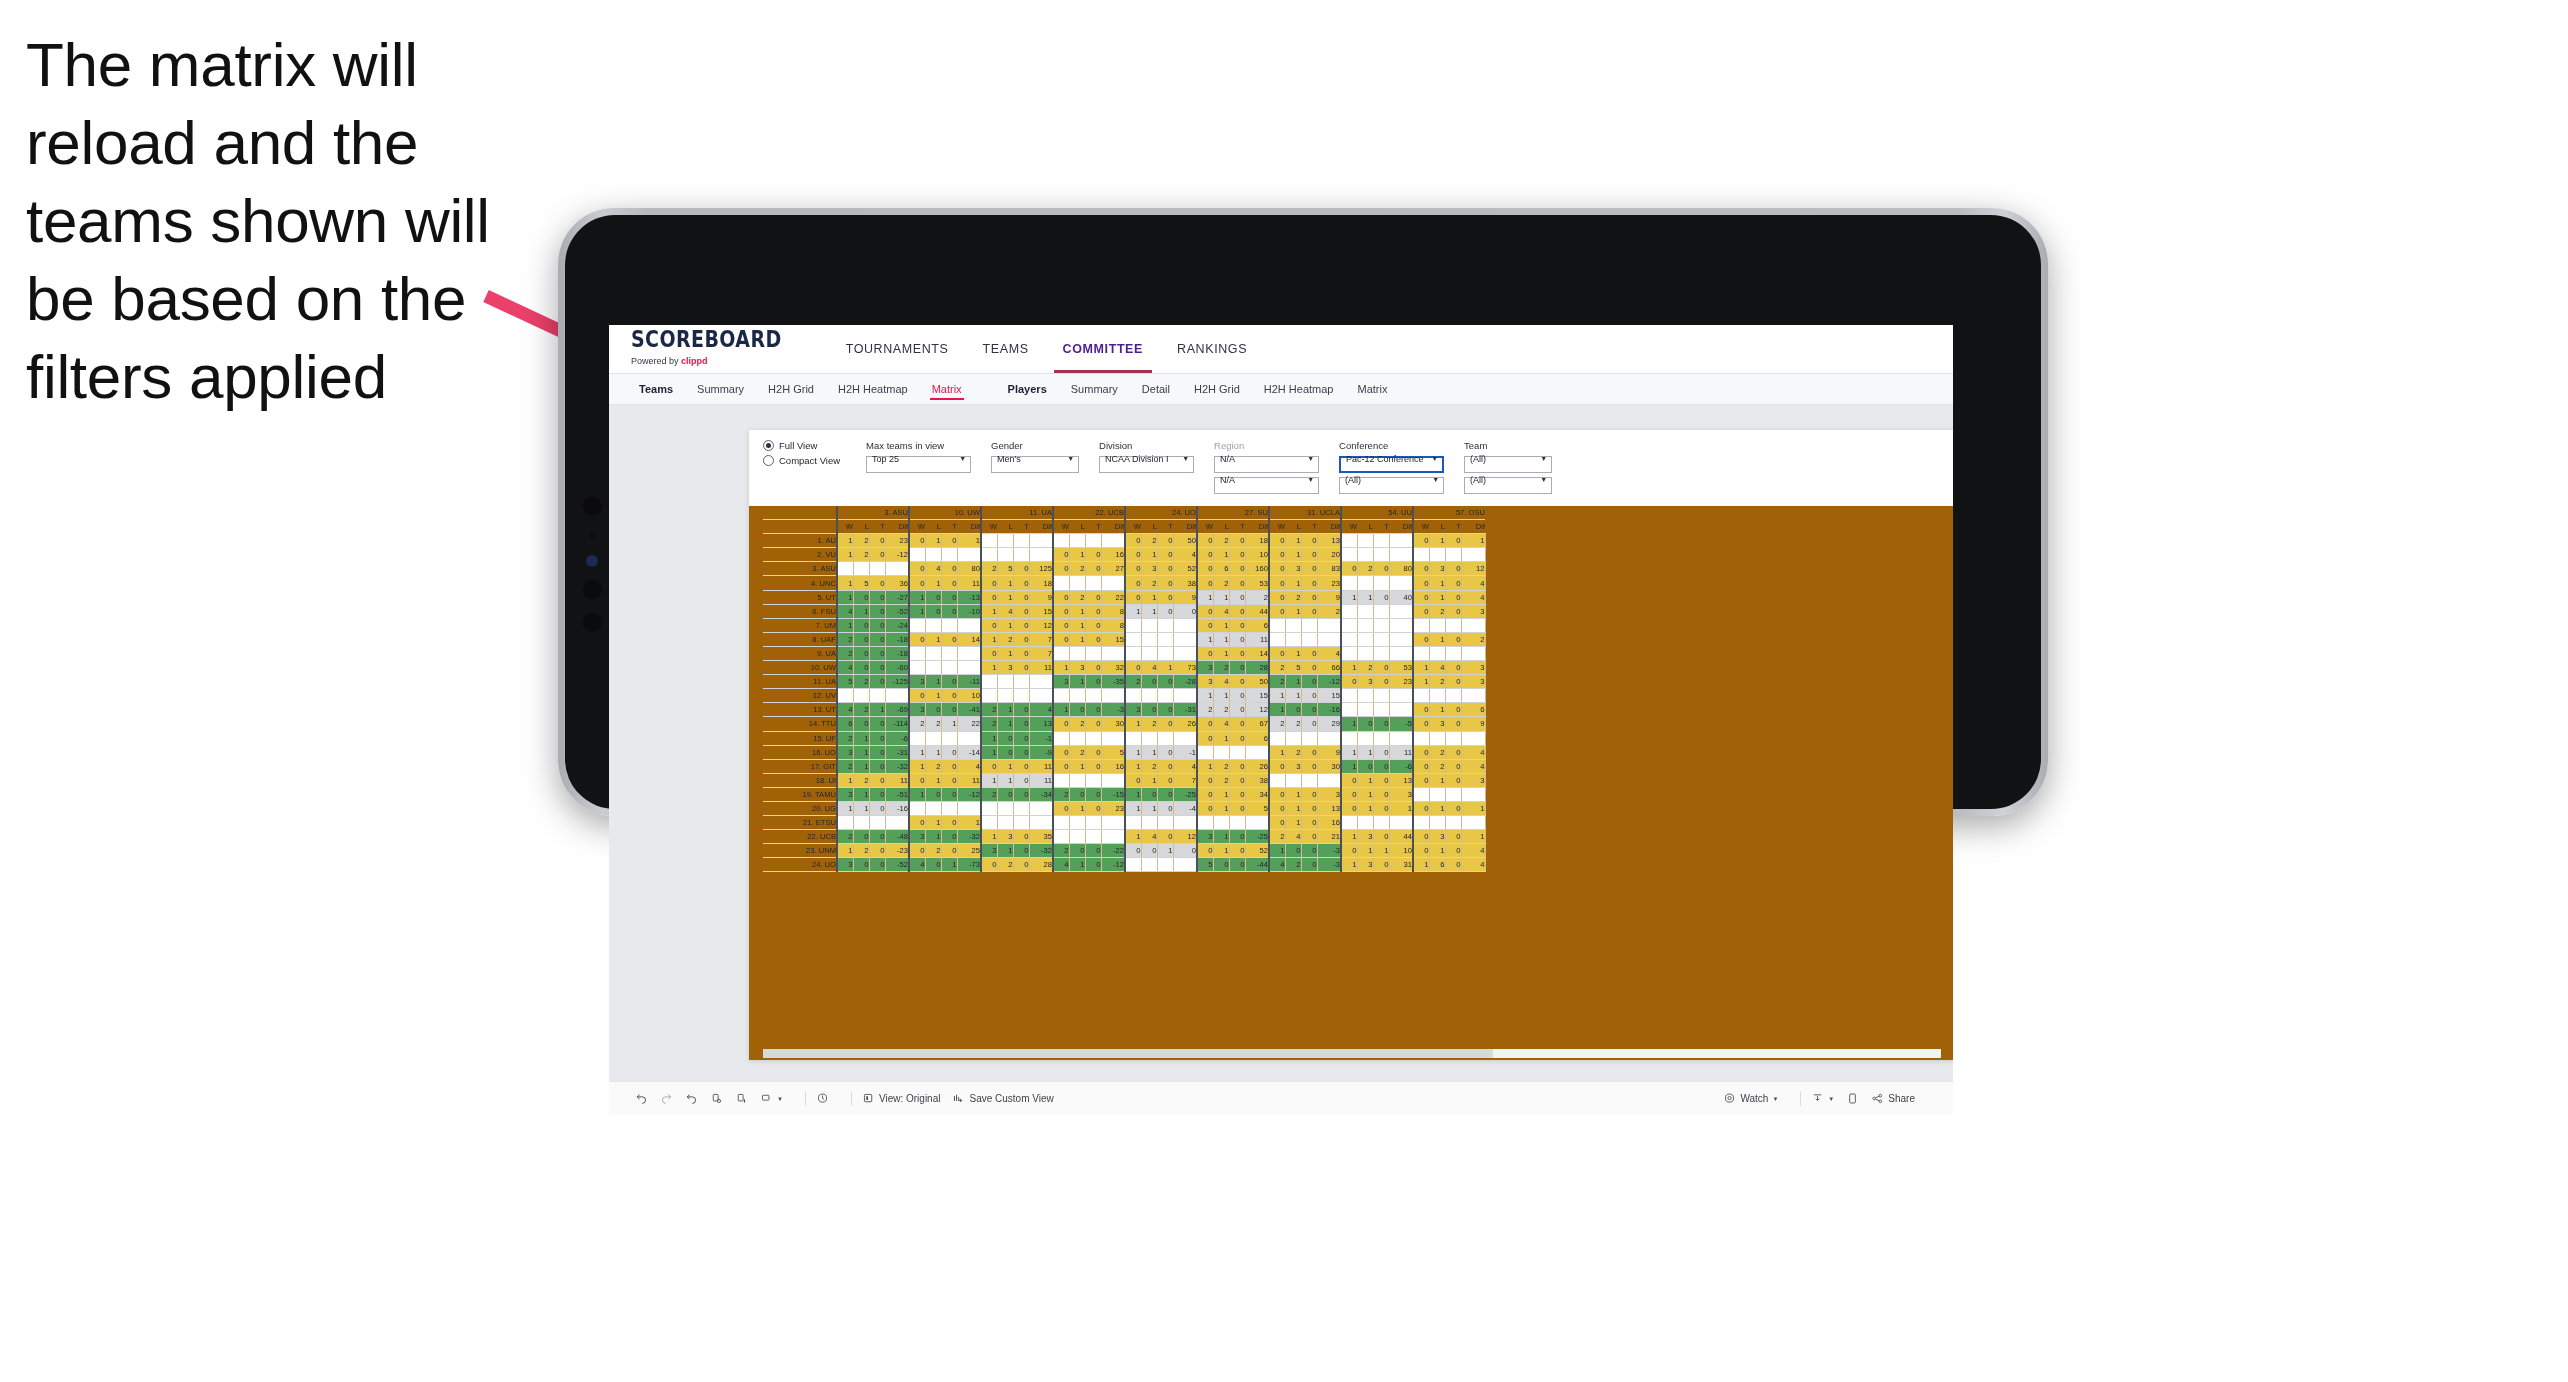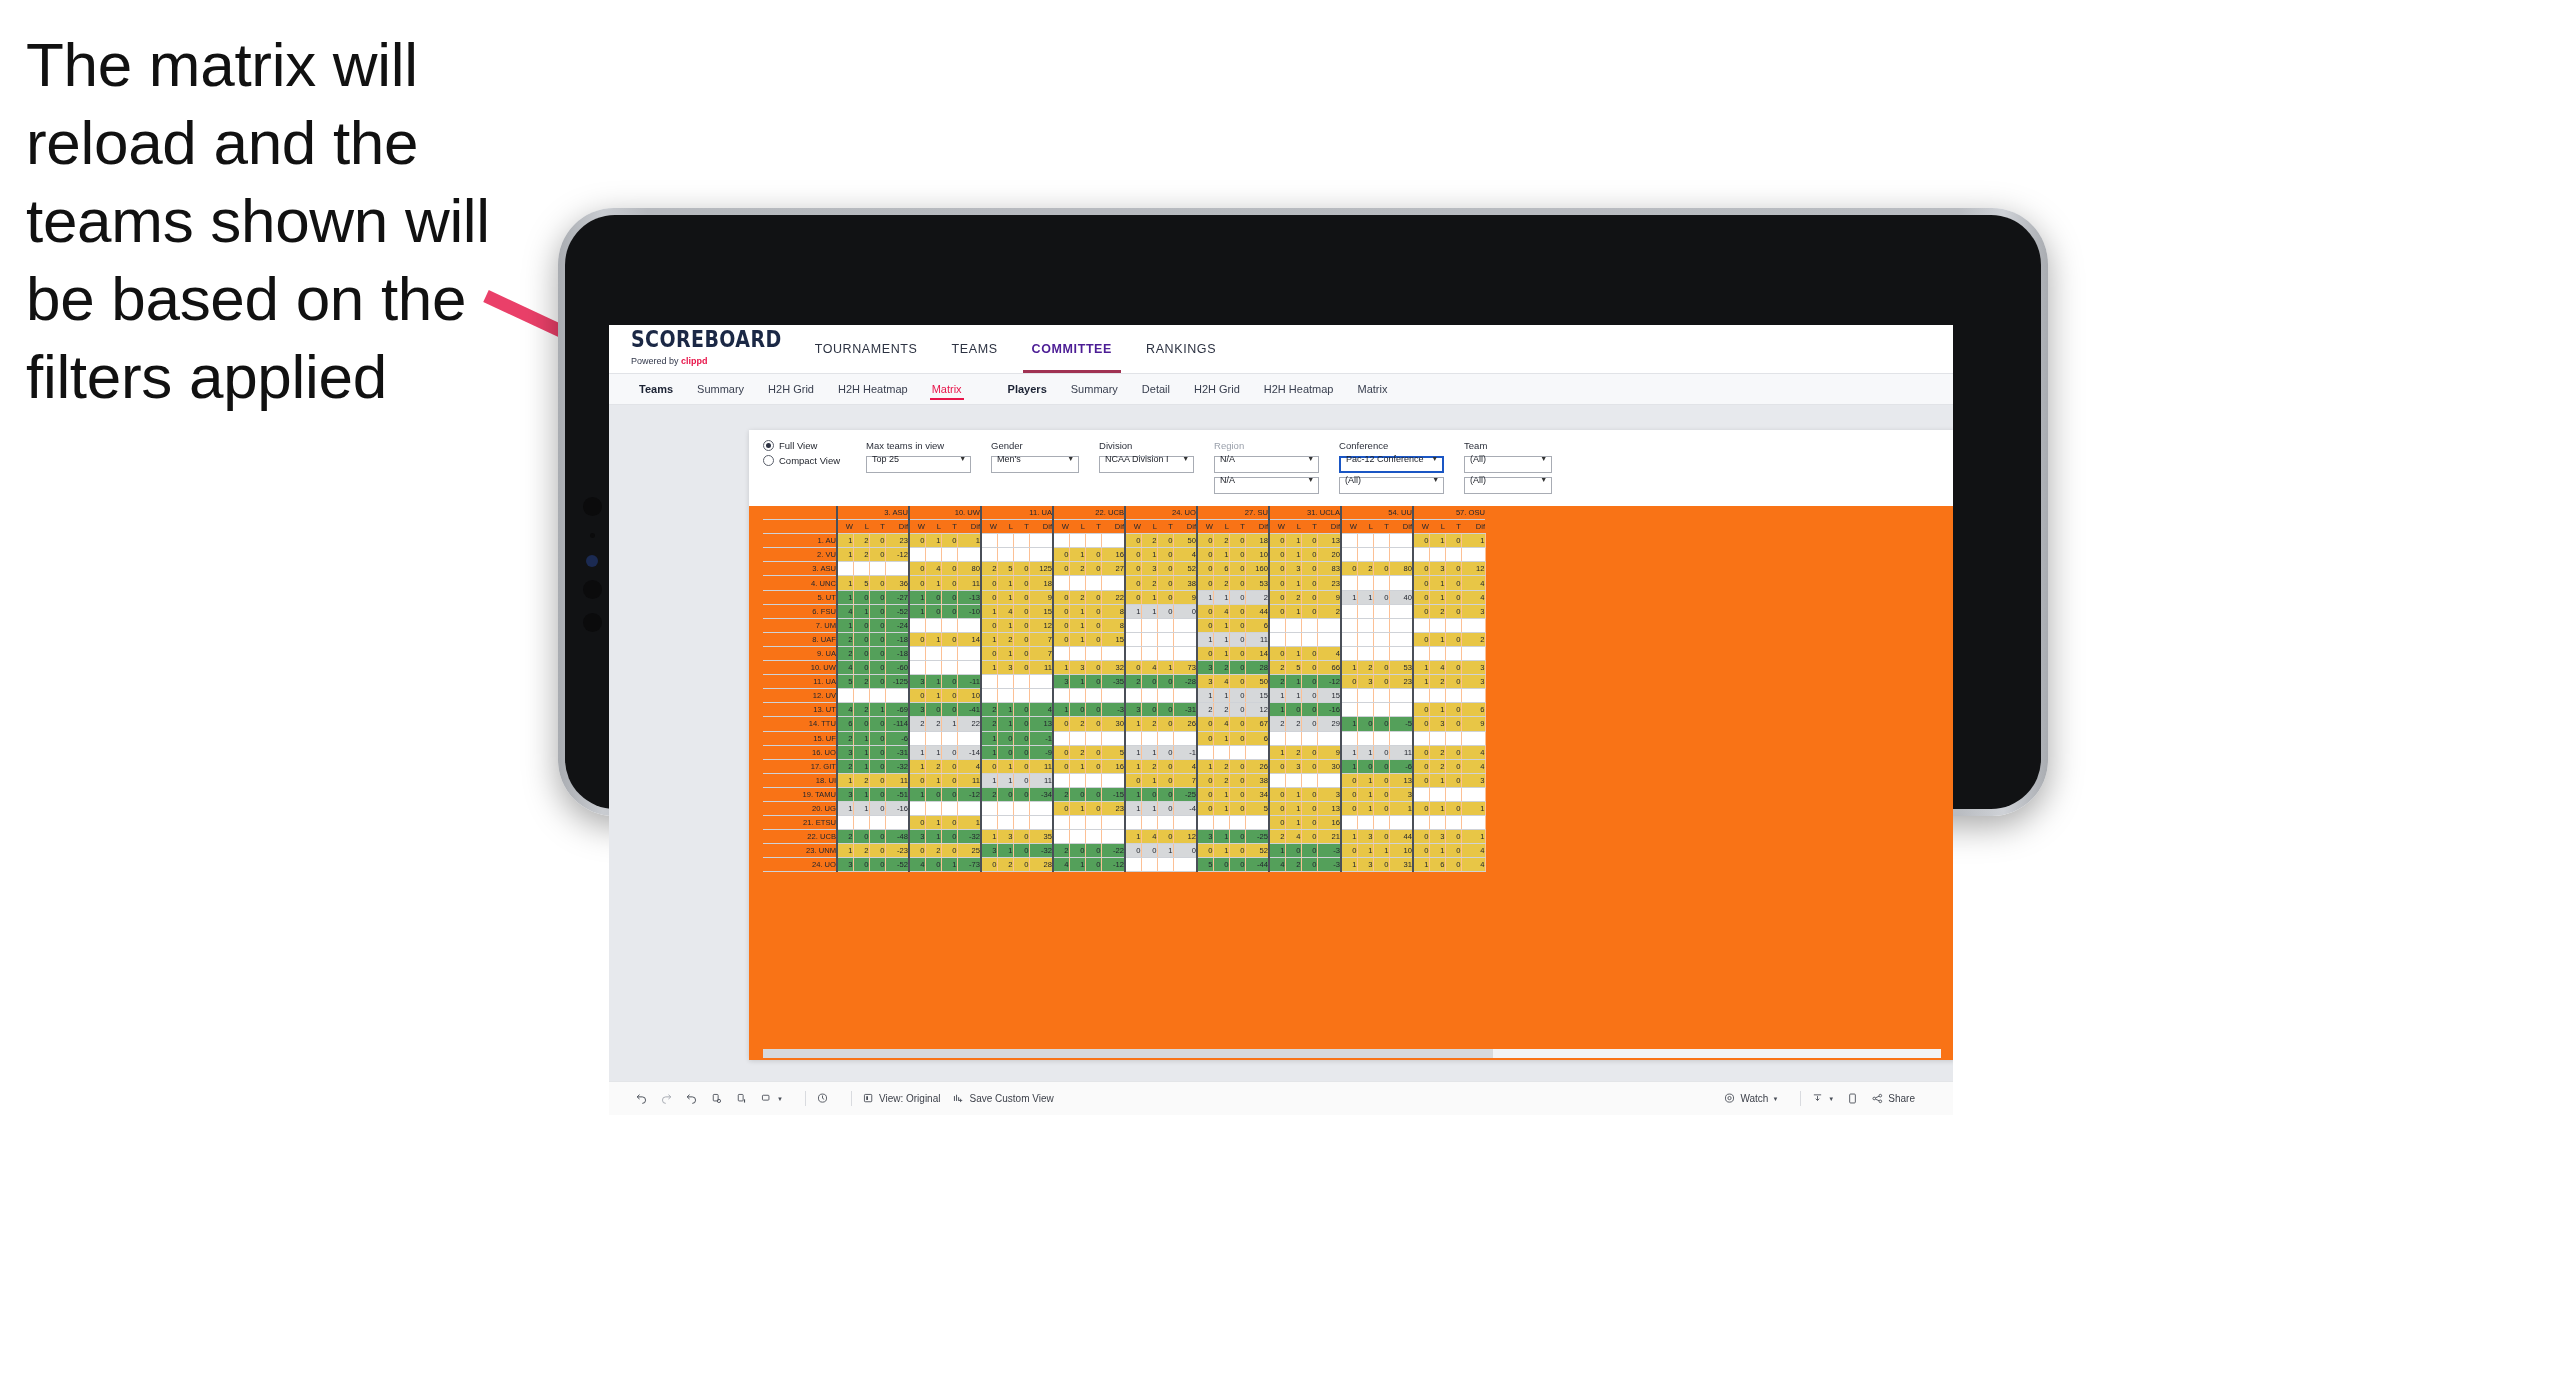--- a/index.html
+++ b/index.html
@@ -47,21 +47,21 @@
 
   
   #app{
     position:absolute;left:0;top:0;width:100%;height:100%;
     background:#e7e9ed;
   }
   #topbar{
     height:48px;background:#fff;display:flex;align-items:center;
     border-bottom:1px solid #e1e3e7;padding-left:22px;
   }
-  .logo-wrap{display:flex;flex-direction:column;justify-content:center;margin-right:16px;}
+  .logo-wrap{display:flex;flex-direction:column;justify-content:center;margin-right:47px;}
   .logo-main{
     font-family:"DejaVu Sans", sans-serif;
     font-weight:bold;font-size:19px;letter-spacing:0.4px;color:#1b2845;
     line-height:1;
     transform:scaleY(1.18);transform-origin:left bottom;
   }
   .logo-sub{font-size:9px;color:#31374a;margin-top:5px;}
   .logo-sub b{color:#e8154a;font-weight:bold;}
   .topnav{display:flex;align-items:stretch;height:48px;justify-content:space-between;}
   .topnav-item{
@@ -85,21 +85,21 @@
   .sub-item.lead{font-weight:bold;color:#1b2233;}
   .sub-item.active{color:#e8154a;}
   .sub-item.active:after{
     content:"";position:absolute;left:10px;right:10px;bottom:4px;height:2px;background:#e8154a;
   }
   .sub-gap{width:22px;}
 
   
   #sheet{
     position:absolute;left:140px;top:105px;width:1208px;height:630px;
-    background:#f97316;box-shadow:0 1px 5px rgba(0,0,0,.14);
+    background:#a16207;box-shadow:0 1px 5px rgba(0,0,0,.14);
     display:flex;flex-direction:column;
   }
   #filters{
     padding:10px 14px 8px 14px;display:flex;align-items:flex-start;gap:0;
     background:#fff;
   }
   .fcol{display:flex;flex-direction:column;margin-right:20px;}
   .flabel{font-size:9.5px;color:#2b2f3a;margin-bottom:4px;height:12px;}
   .flabel.dim{color:#9aa0ab;}
   .radio-row{display:flex;align-items:center;gap:5px;margin-bottom:4px;}

